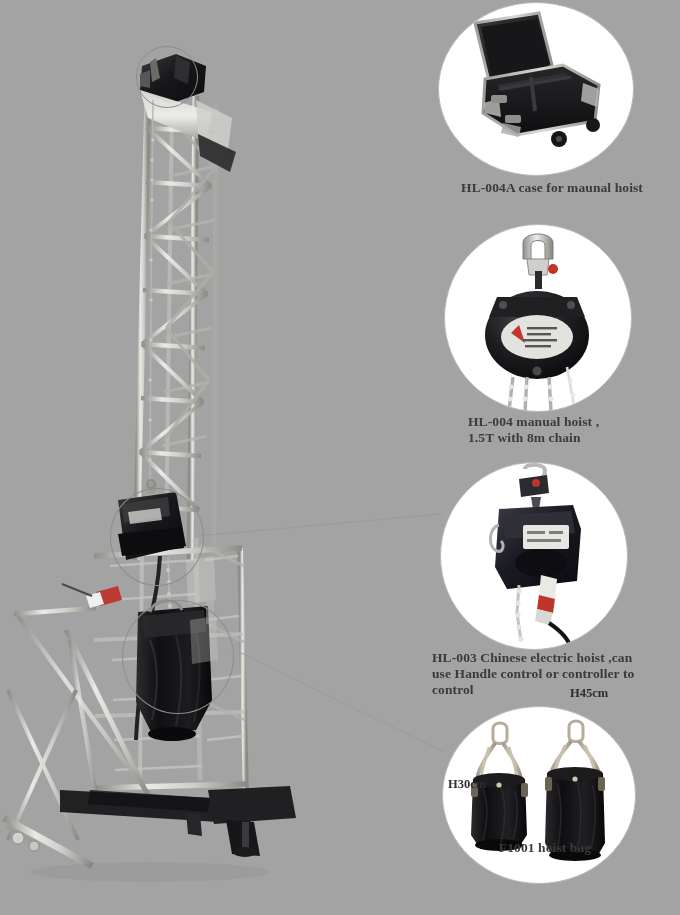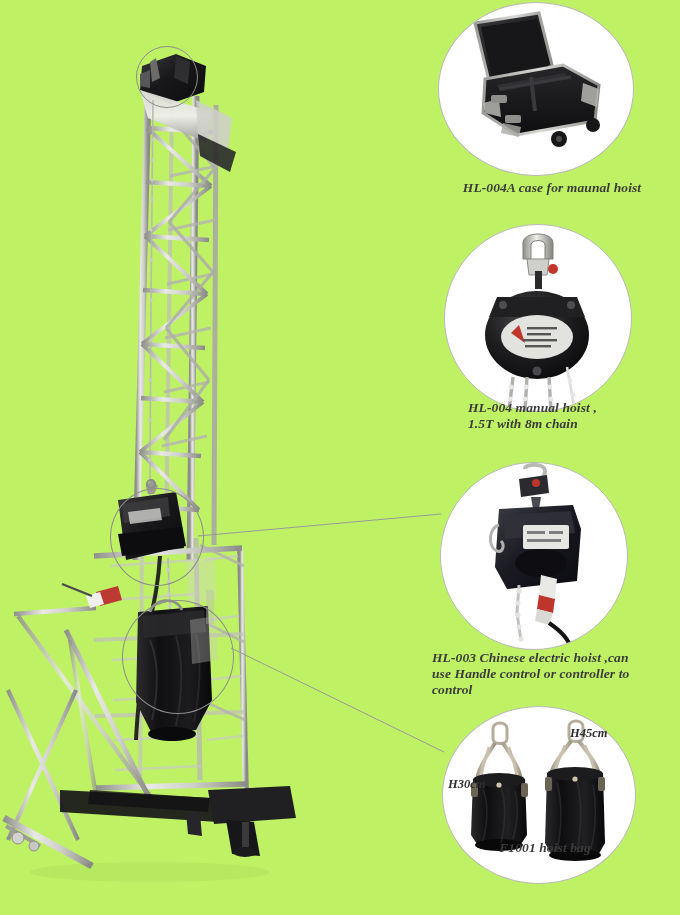--- a/index.html
+++ b/index.html
@@ -3,21 +3,21 @@
 <meta charset="utf-8">
 <title>Hoist Tower Product Diagram</title>
 <style>
   html,body{margin:0;padding:0;background:#ffffff;}
   body{
     font-family:"Liberation Serif", serif;
     width:680px;height:915px;
     position:relative;overflow:hidden;
     -webkit-font-smoothing:antialiased;
   }
-  .stage{position:absolute;left:0;top:0;width:680px;height:915px;background:#bef264;font-style:italic;}
+  .stage{position:absolute;left:0;top:0;width:680px;height:915px;background:#a3a3a3;}
 
   
   .lines{position:absolute;left:0;top:0;width:680px;height:915px;pointer-events:none;}
 
   
   .callout{position:absolute;}
   .circle-frame{
     position:absolute;
     border:1px solid #b9b9b9;
     border-radius:50%;
@@ -378,21 +378,21 @@
             <circle cx="65" cy="174" r="2.4"></circle>
           <circle cx="81" cy="162" r="2.4"></circle>
             <circle cx="80" cy="174" r="2.4"></circle>
           <circle cx="105" cy="162" r="2.4"></circle>
             <circle cx="106" cy="174" r="2.4"></circle>
           <circle cx="125" cy="156" r="2.4"></circle>
             <circle cx="128" cy="170" r="2.4"></circle>
         </g>
       </svg>
     </div>
-    <div class="caption" style="left:468px;top:400px;width:210px;">HL-004 manual hoist ,
+    <div class="caption" style="left:468px;top:414px;width:210px;">HL-004 manual hoist ,
 1.5T with 8m chain</div>
   </div>
 
   <div class="callout">
     <div class="circle-frame" style="left:440px;top:462px;width:186px;height:186px;">
       <svg width="186" height="186" viewBox="0 0 186 186" xmlns="http://www.w3.org/2000/svg">
         <defs>
           <linearGradient id="ehBody" x1="0" y1="0" x2="1" y2="1">
             <stop offset="0%" stop-color="#3c3c46"></stop>
             <stop offset="45%" stop-color="#1a1a22"></stop>
@@ -490,17 +490,17 @@
           <path d="M114,76 C120,98 118,124 114,144"></path>
           <path d="M134,74 C140,98 138,124 134,146"></path>
           <path d="M150,78 C154,100 152,124 148,142"></path>
         </g>
         <rect x="102" y="70" width="7" height="14" rx="2" fill="#6b6454"></rect>
         <rect x="155" y="70" width="7" height="14" rx="2" fill="#6b6454"></rect>
         <circle cx="132" cy="72" r="2.6" fill="#cdc5ae"></circle>
       </svg>
     </div>
     <div class="dimtag" style="left:448px;top:777px;">H30cm</div>
-    <div class="dimtag" style="left:570px;top:726px;">H45cm</div>
+    <div class="dimtag" style="left:570px;top:686px;">H45cm</div>
     <div class="caption center" style="left:420px;top:840px;width:250px;">F1001 hoist bag</div>
   </div>
 
 </div>
 
 </body></html>

